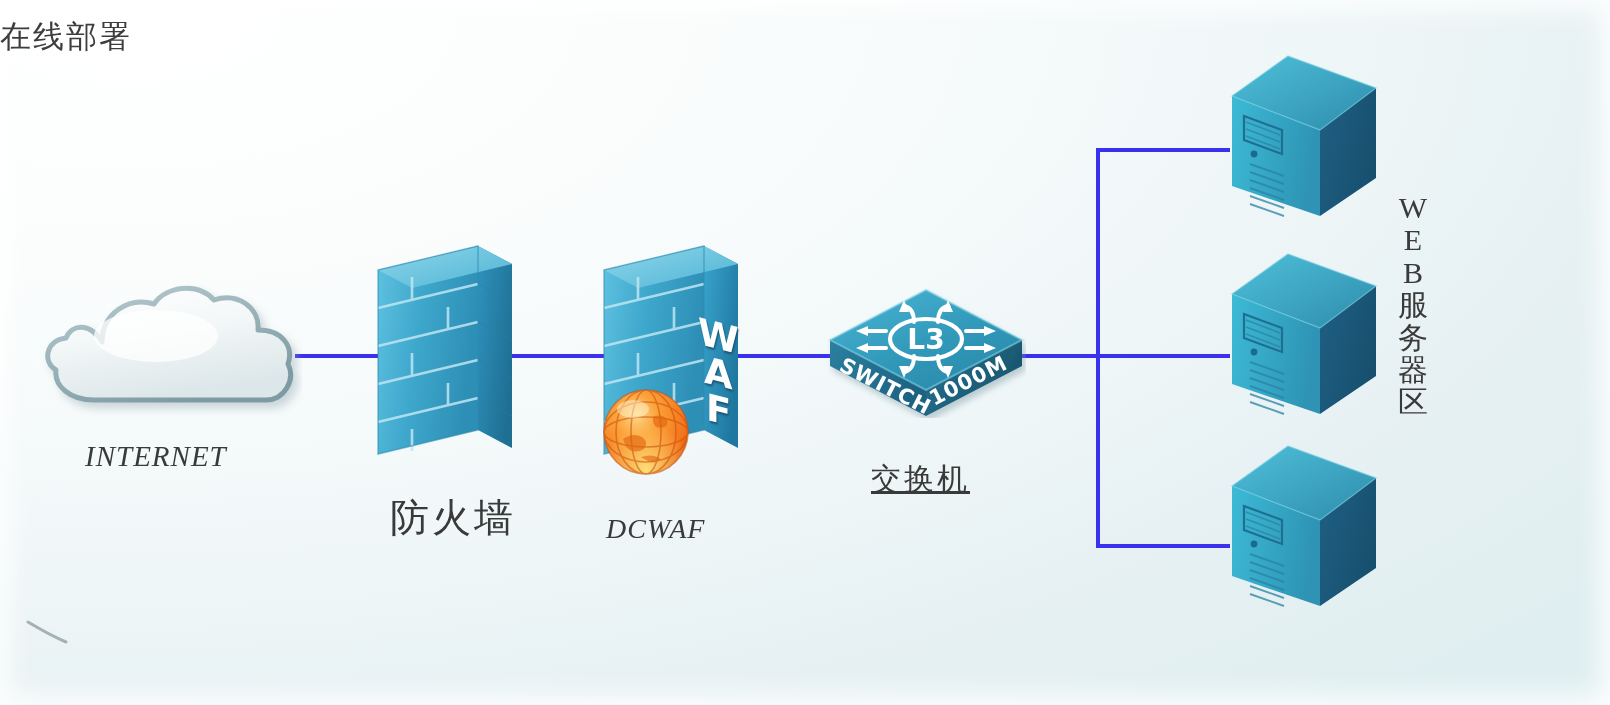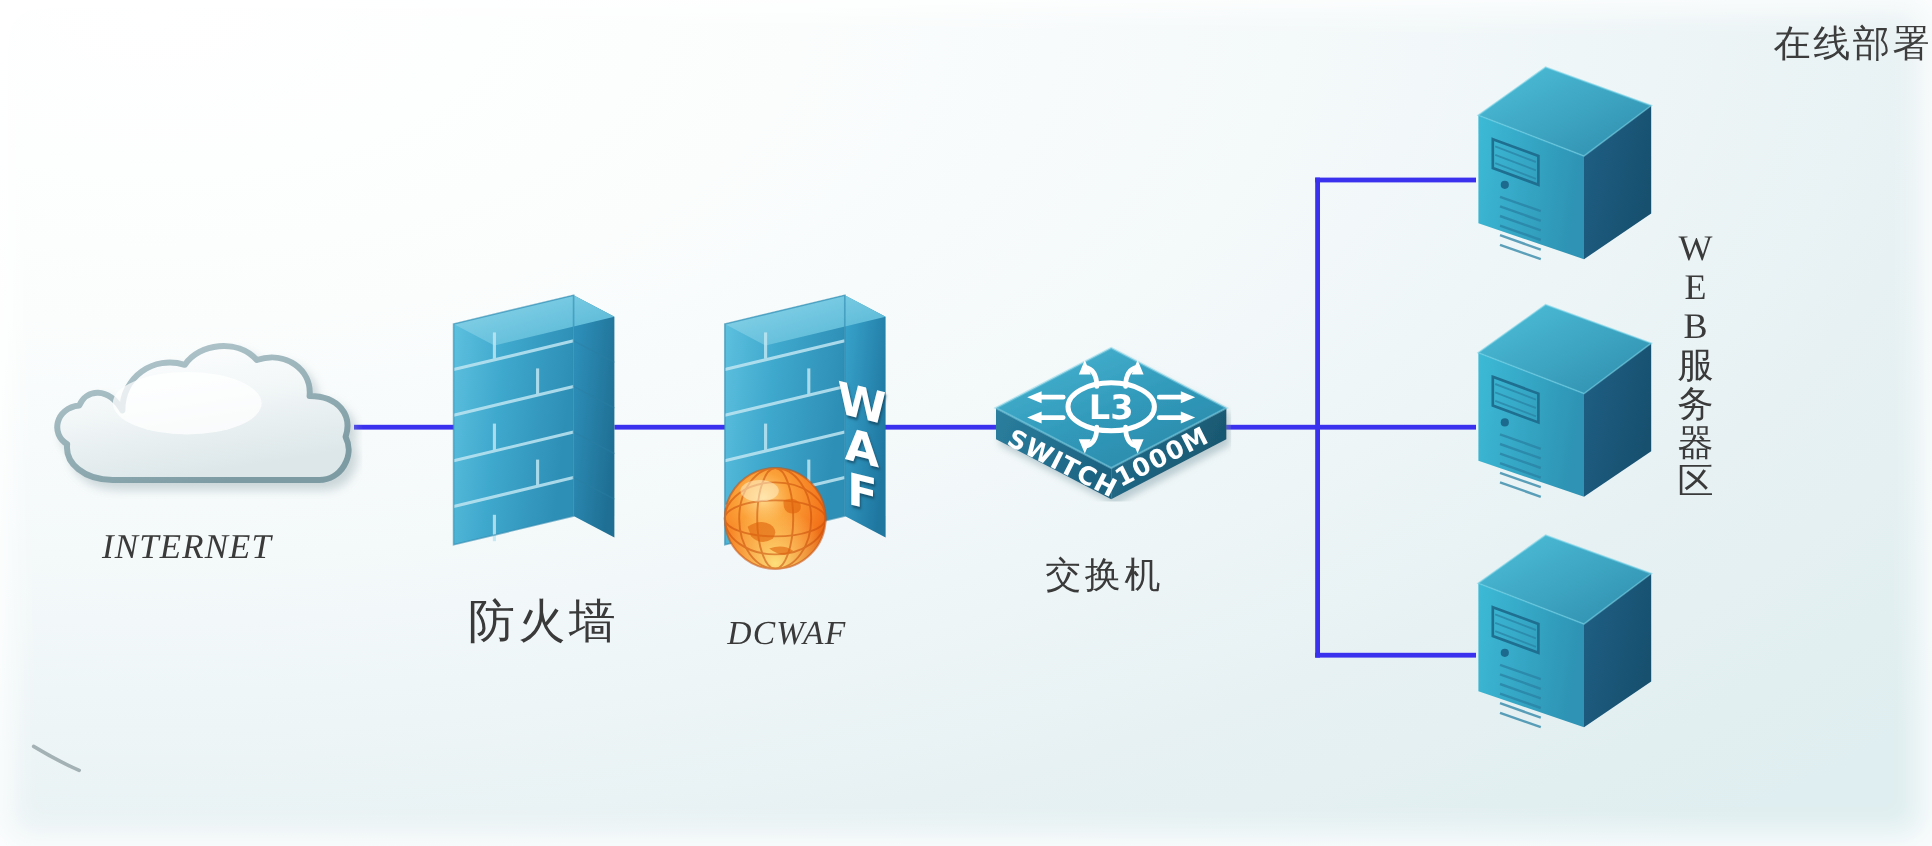--- a/index.html
+++ b/index.html
@@ -21,21 +21,21 @@
     content:"";
     position:absolute; inset:0;
     pointer-events:none;
     box-shadow: inset 0 0 26px 10px rgba(255,255,255,0.85);
   }
 
   .title {
     position: absolute;
     left: 0; right: 0;
     top: 16px;
-    text-align: right;
+    text-align: left;
     font-family: Liberation Serif, serif;
     font-size: 31px;
     color: #3d3d3d;
     letter-spacing: 2px;
     z-index: 6;
   }
 
   .label {
     position: absolute;
     color: #3a3a3a;
@@ -295,21 +295,21 @@
       <polygon points="122,100 117,88 127,88"></polygon>
       <polygon points="30,53 42,48 42,58"></polygon>
       <polygon points="30,70 42,65 42,75"></polygon>
       <polygon points="170,53 158,48 158,58"></polygon>
       <polygon points="170,70 158,65 158,75"></polygon>
     </g>
 
     <text x="12" y="92" transform="rotate(27 12 92)" font-family="DejaVu Sans, Liberation Sans, sans-serif" font-weight="bold" font-size="21" fill="#ffffff" style="letter-spacing:1px;">SWITCH</text>
     <text x="108" y="128" transform="rotate(-27 108 128)" font-family="DejaVu Sans, Liberation Sans, sans-serif" font-weight="bold" font-size="21" fill="#ffffff" style="letter-spacing:1px;">1000M</text>
   </svg>
-  <div class="label cjk" style="left:871px; top:459px; font-size:30px; letter-spacing:3px;">交换机</div>
+  <div class="label cjk" style="left:871px; top:459px; font-size:30px; letter-spacing:3px;text-decoration:underline;">交换机</div>
 
   <svg class="server" style="left:1228px; top:44px;" width="152" height="200" viewBox="0 0 152 200">
     <defs>
       <linearGradient id="srvFront" x1="0" y1="0" x2="1" y2="0.2">
         <stop offset="0%" stop-color="#3cbad6"></stop>
         <stop offset="100%" stop-color="#2e93b4"></stop>
       </linearGradient>
       <linearGradient id="srvSide" x1="0" y1="0" x2="1" y2="0.5">
         <stop offset="0%" stop-color="#1f5f84"></stop>
         <stop offset="100%" stop-color="#17506f"></stop>

